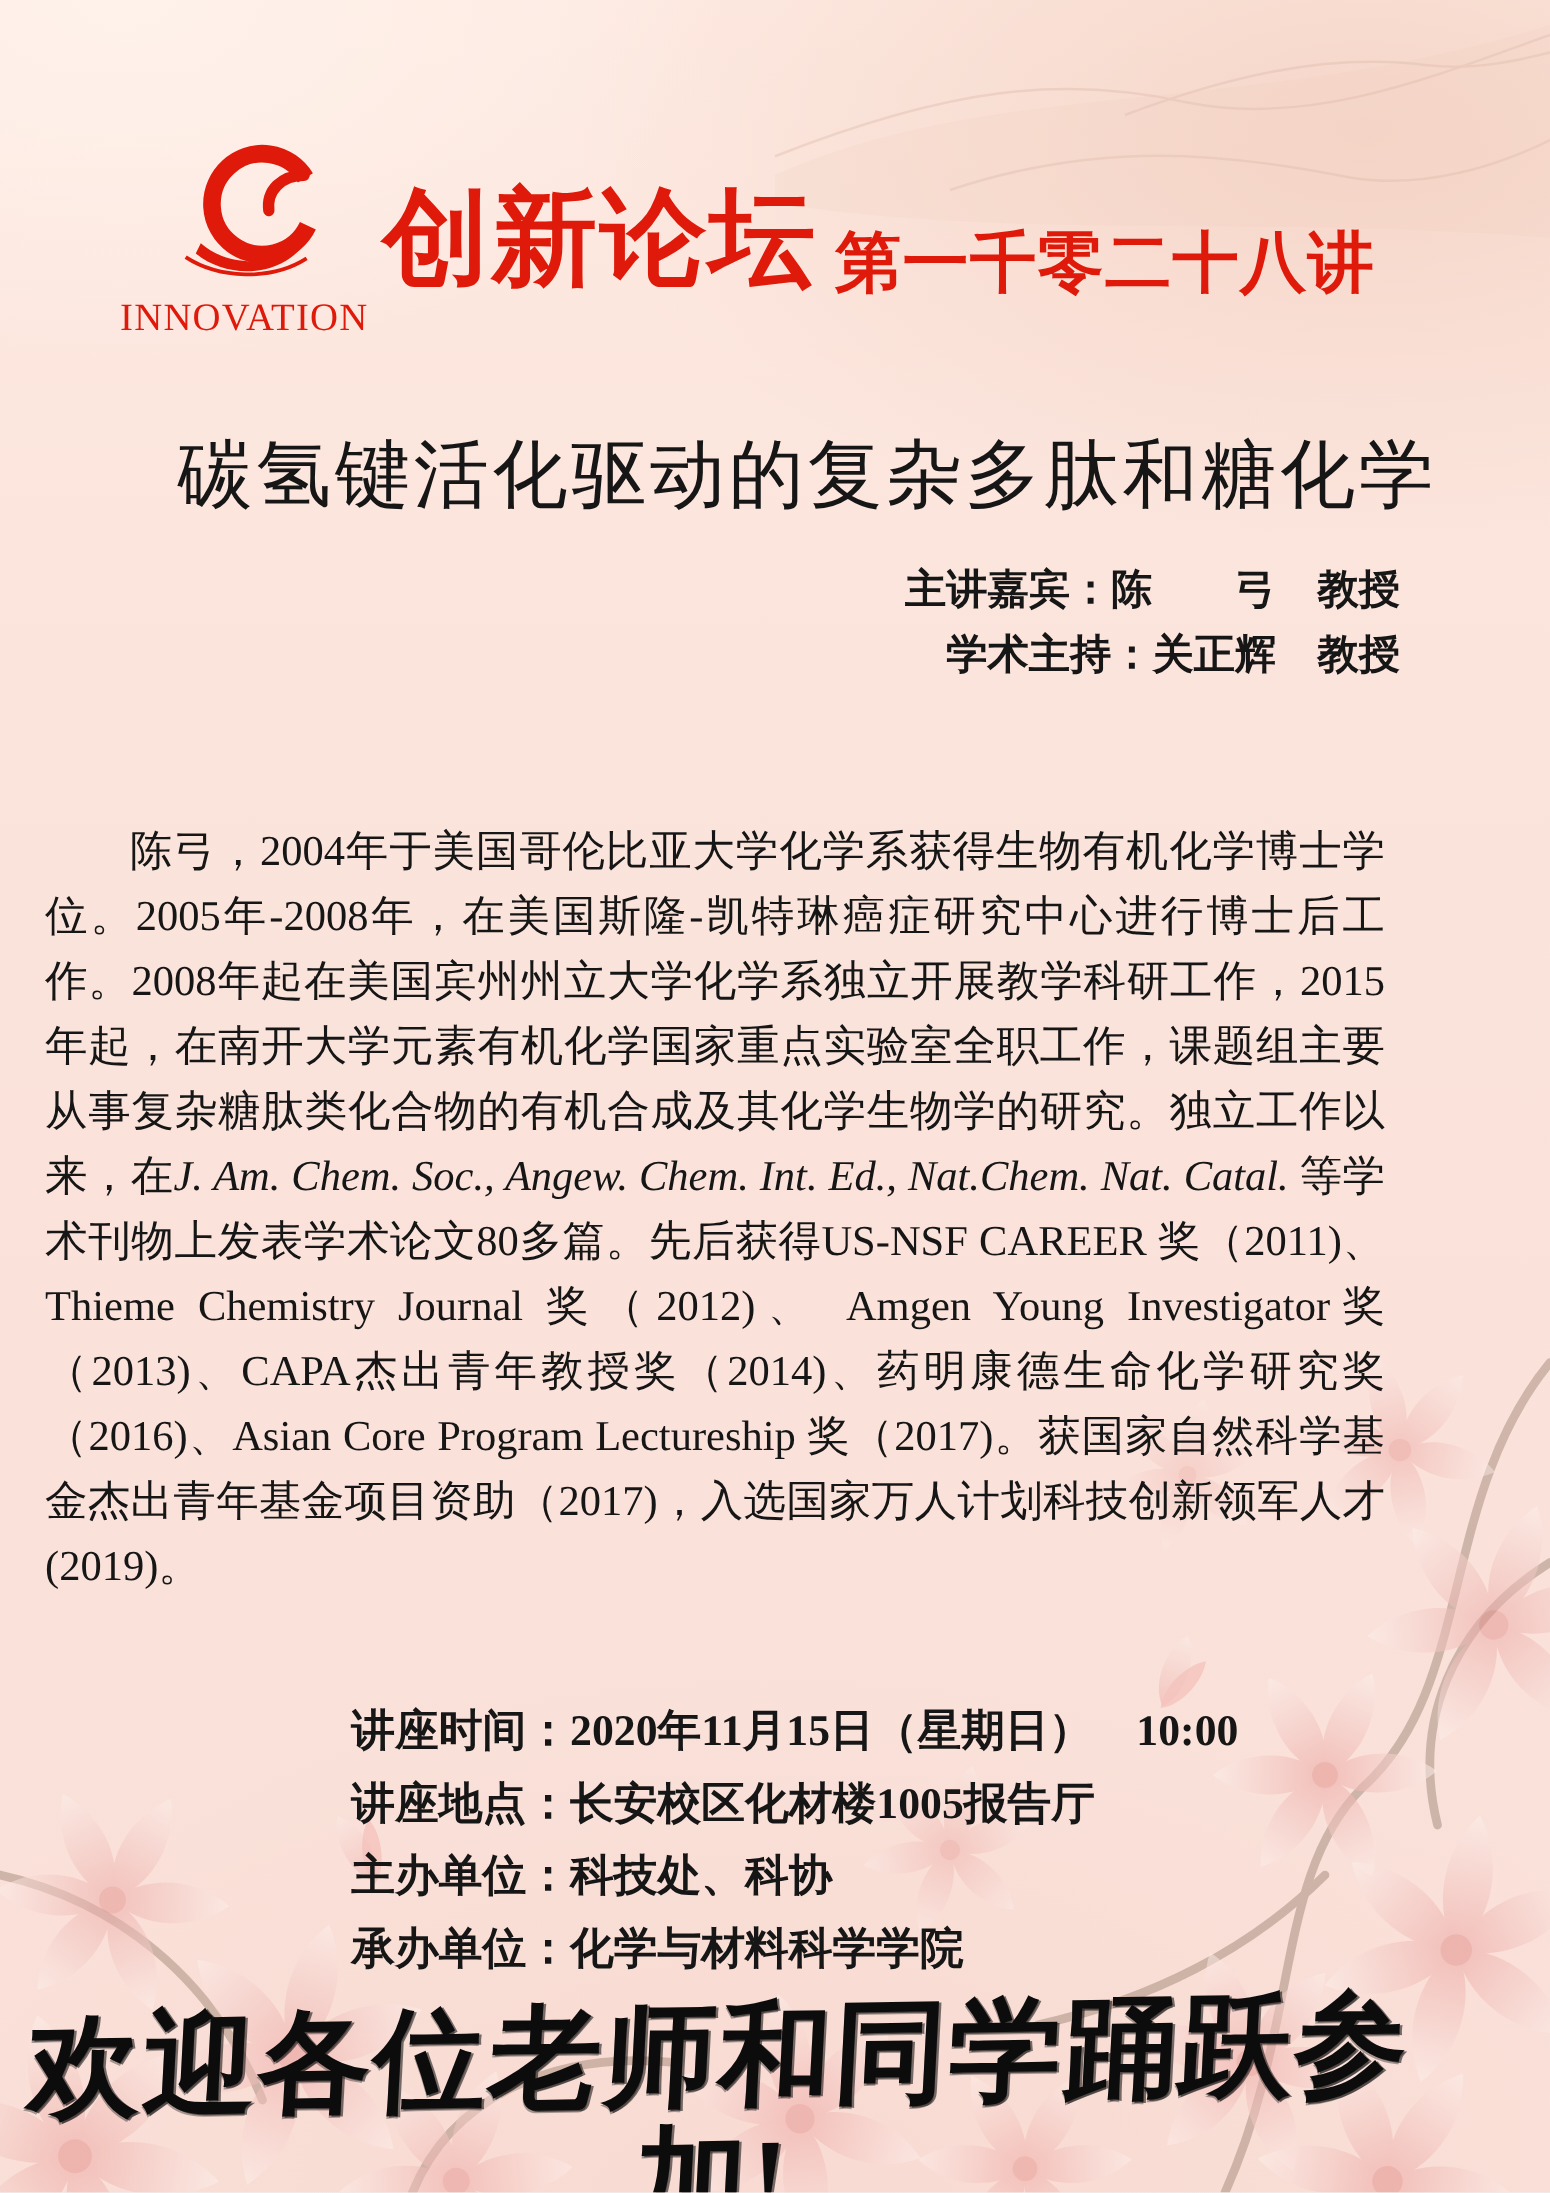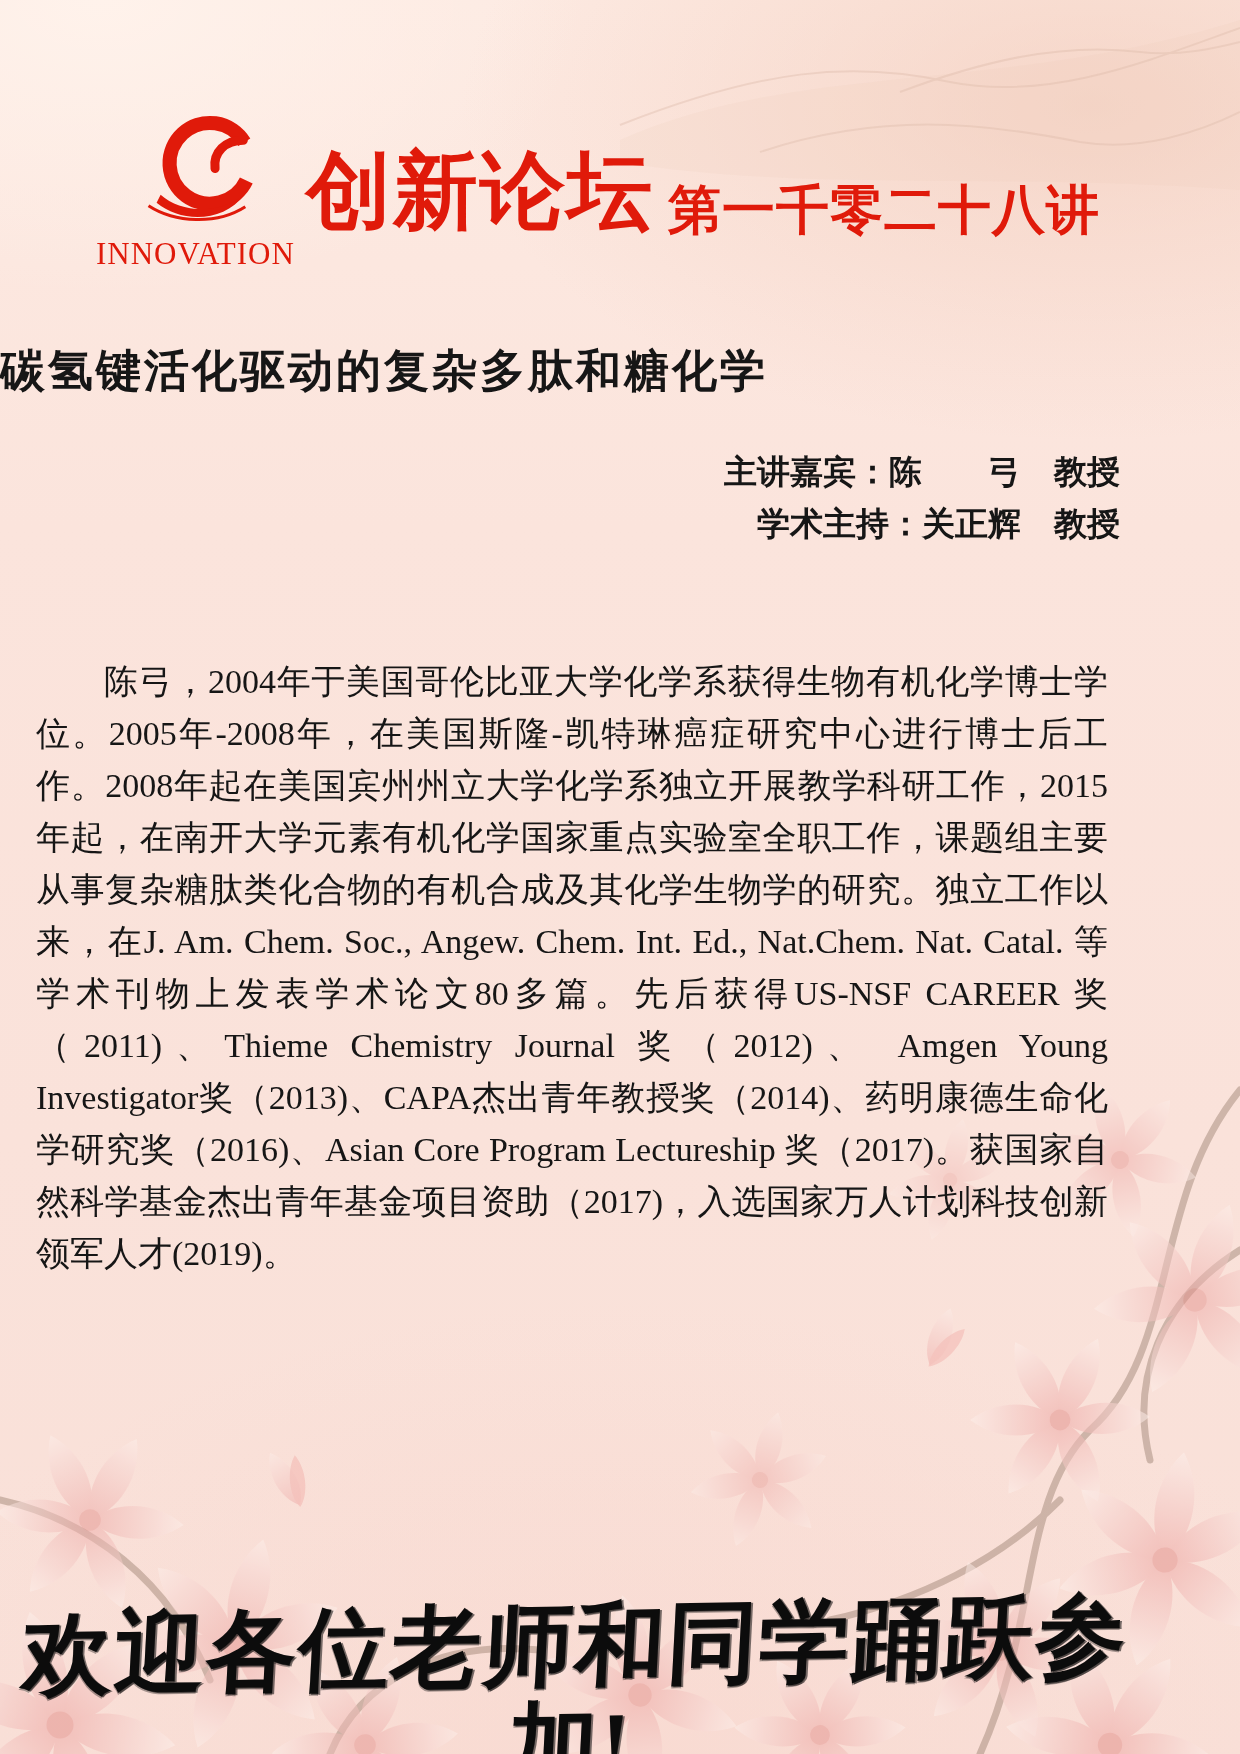--- a/index.html
+++ b/index.html
@@ -26,31 +26,31 @@
     left:306px;top:148px;font-size:85px;font-weight:bold;color:#e01a0a;
     letter-spacing:2px;font-family:"Liberation Sans", sans-serif;line-height:1;
   }
   .lecture-number{
     left:668px;top:188px;font-size:53px;font-weight:bold;color:#e01a0a;
     letter-spacing:1px;font-family:Liberation Mono, monospace;line-height:1;
   }
 
   
   .lecture-title{
-    left:0;top:344px;width:1150px;text-align:left;
-    font-size:45px;font-weight:bold;letter-spacing:3px;line-height:1.2;
+    left:0;top:344px;width:1150px;text-align:right;
+    font-size:60px;font-weight:normal;letter-spacing:3px;line-height:1.2;
   }
   .guests{left:0;top:446px;width:1120px;text-align:right;font-size:33px;font-weight:bold;line-height:52px;}
 
   
   .bio{
     left:36px;top:656px;width:1072px;
     font-size:34px;line-height:52px;text-align:justify;text-indent:2em;
   }
-  .italic{}
+  .italic{font-style:italic;}
 
   
   .details{left:281px;top:1356px;font-size:35px;line-height:58px;font-weight:600;}
   .details .row{white-space:nowrap;}
 
   
   .welcome{
     left:0;top:1596px;width:1145px;text-align:center;
     font-size:90px;font-weight:900;letter-spacing:2px;color:#0c0c0c;
     transform:skewX(-4deg) rotate(-1deg);
@@ -135,16 +135,22 @@
 
   <div class="layer lecture-title">碳氢键活化驱动的复杂多肽和糖化学</div>
 
   <div class="layer guests">
     <div>主讲嘉宾：陈　　弓　教授</div>
     <div>学术主持：关正辉　教授</div>
   </div>
 
   <div class="layer bio"><span>陈弓，2004年于美国哥伦比亚大学化学系获得生物有机化学博士学位。2005年-2008年，在美国斯隆-凯特琳癌症研究中心进行博士后工作。2008年起在美国宾州州立大学化学系独立开展教学科研工作，2015年起，在南开大学元素有机化学国家重点实验室全职工作，课题组主要从事复杂糖肽类化合物的有机合成及其化学生物学的研究。独立工作以来，在</span><span class="italic">J. Am. Chem. Soc., Angew. Chem. Int. Ed., Nat.Chem. Nat. Catal.</span><span> 等学术刊物上发表学术论文80多篇。先后获得US-NSF CAREER 奖（2011)、Thieme Chemistry Journal 奖（2012)、 Amgen Young Investigator奖（2013)、CAPA杰出青年教授奖（2014)、药明康德生命化学研究奖（2016)、Asian Core Program Lectureship 奖（2017)。获国家自然科学基金杰出青年基金项目资助（2017)，入选国家万人计划科技创新领军人才(2019)。</span></div>
 
+  <div class="layer details">
+    <div class="row"><span>讲座时间：</span><span>2020年11月15日（星期日）　10:00</span></div>
+    <div class="row"><span>讲座地点：</span><span>长安校区化材楼1005报告厅</span></div>
+    <div class="row"><span>主办单位：</span><span>科技处、科协</span></div>
+    <div class="row"><span>承办单位：</span><span>化学与材料科学学院</span></div>
+  </div>
 
   <div class="layer welcome">欢迎各位老师和同学踊跃参加!</div>
 
 </div>
 
 </body></html>

